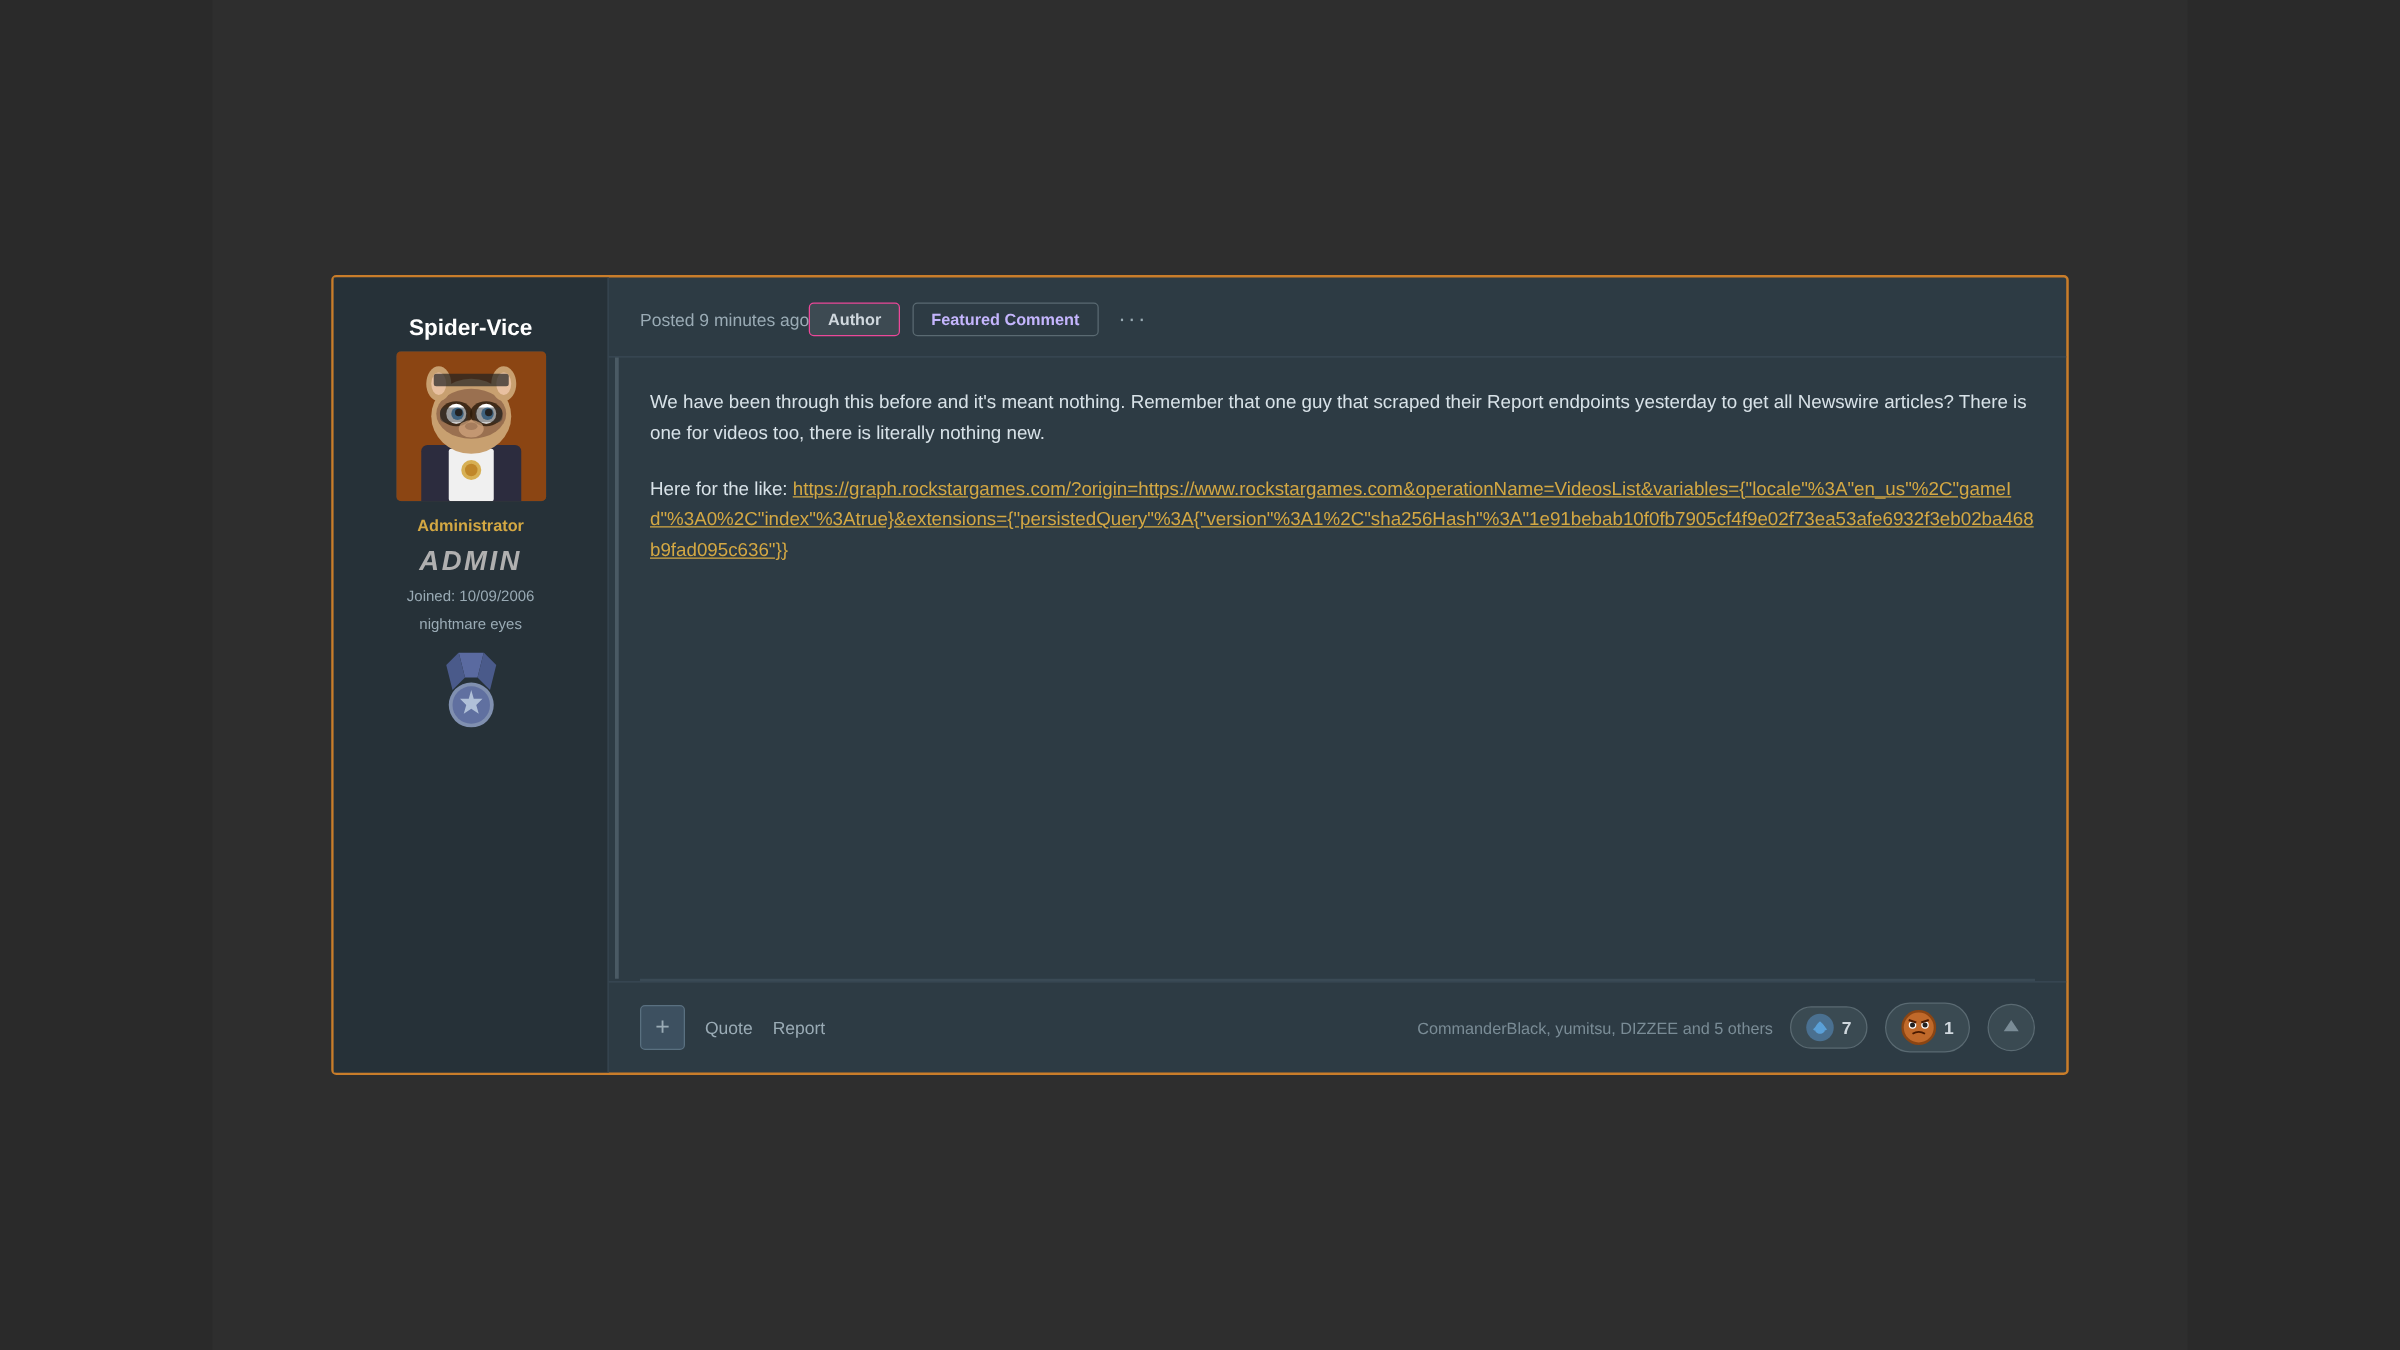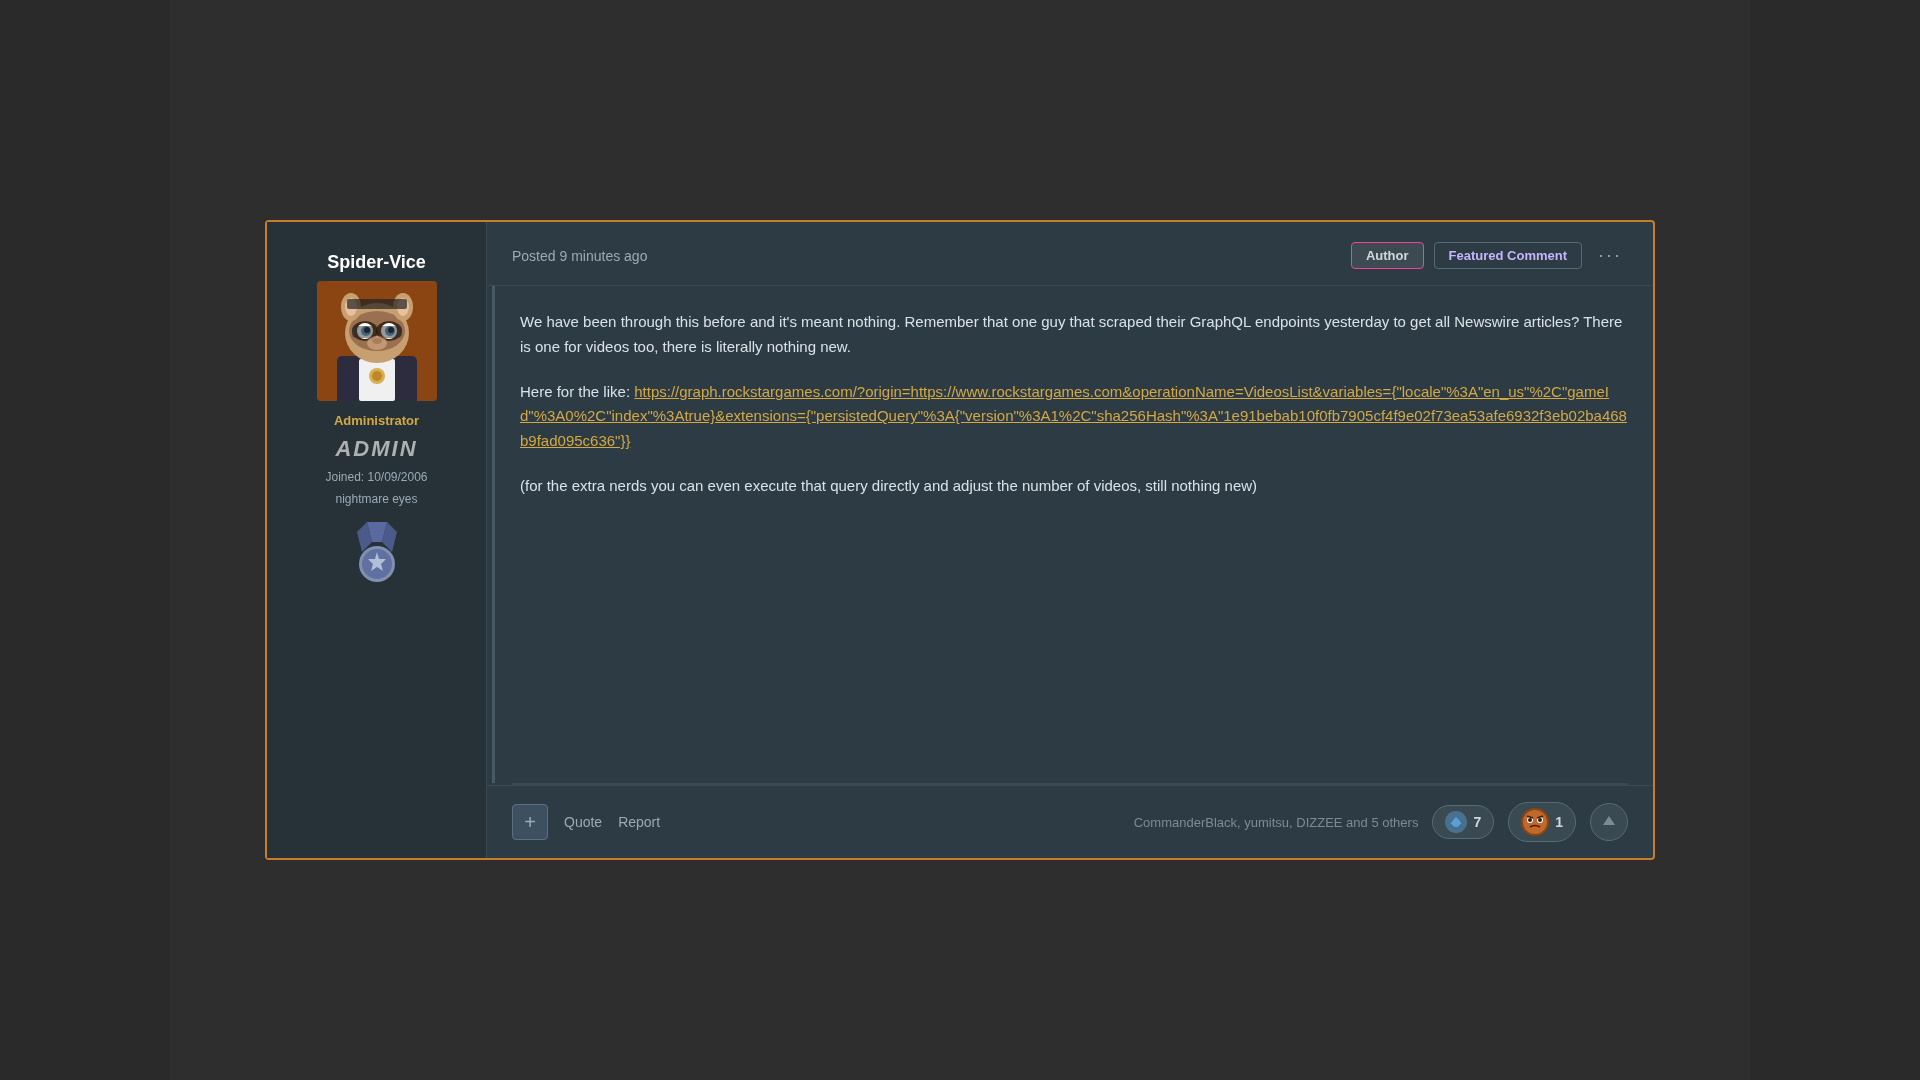--- a/index.html
+++ b/index.html
@@ -112,21 +112,20 @@
     .content-panel {
       flex: 1;
       display: flex;
       flex-direction: column;
       padding: 0;
     }
 
     .comment-header {
       display: flex;
       align-items: center;
-      justify-content: space-between;
       padding: 20px 25px 16px;
       border-bottom: 1px solid #3a4a55;
     }
 
     .post-time {
       color: #9aabb5;
       font-size: 14px;
     }
 
     .header-badges {
@@ -354,27 +353,26 @@
       <div class="comment-header">
         <span class="post-time">Posted 9 minutes ago</span>
         <div class="header-badges">
           <span class="badge-author">Author</span>
           <span class="badge-featured">Featured Comment</span>
           <span class="more-options">···</span>
         </div>
       </div>
 
       <div class="comment-body">
-        <p class="comment-text">We have been through this before and it's meant nothing. Remember that one guy that scraped their GraphQL endpoints yesterday to get all Newswire articles? There is one for videos too, there is literally nothing new.</p>
+        <p class="comment-text">We have been through this before and it's meant nothing. Remember that one guy that scraped their Report endpoints yesterday to get all Newswire articles? There is one for videos too, there is literally nothing new.</p>
 
         <p class="comment-text">
           <span>Here for the like: </span><a class="comment-link" href="#">https://graph.rockstargames.com/?origin=https://www.rockstargames.com&amp;operationName=VideosList&amp;variables={"locale"%3A"en_us"%2C"gameId"%3A0%2C"index"%3Atrue}&amp;extensions={"persistedQuery"%3A{"version"%3A1%2C"sha256Hash"%3A"1e91bebab10f0fb7905cf4f9e02f73ea53afe6932f3eb02ba468b9fad095c636"}}</a>
         </p>
 
-        <p class="comment-text">(for the extra nerds you can even execute that query directly and adjust the number of videos, still nothing new)</p>
 
       </div>
 
       <div class="divider-line"></div>
 
       <div class="comment-footer">
         <div class="footer-left">
           <button class="add-btn">+</button>
           <button class="action-btn">Quote</button>
           <button class="action-btn">Report</button>

